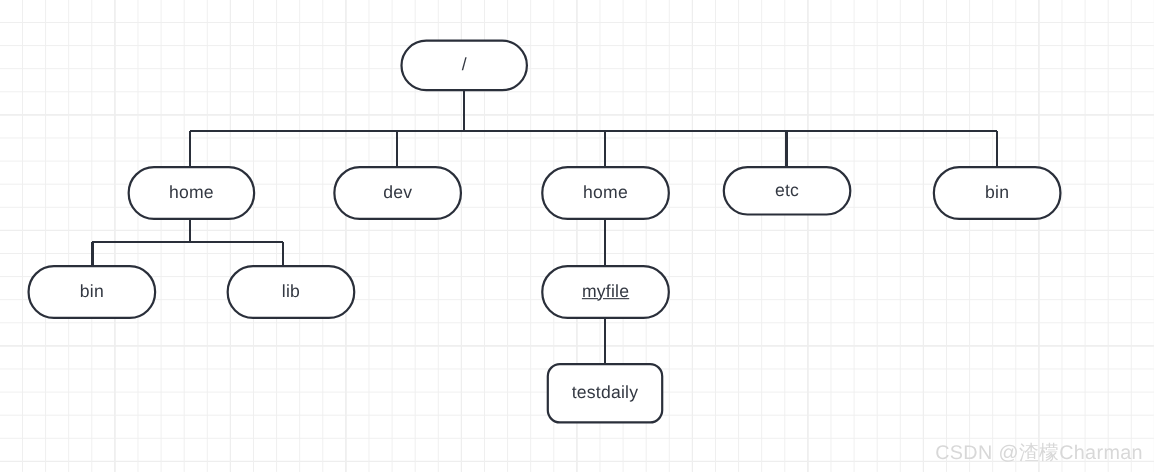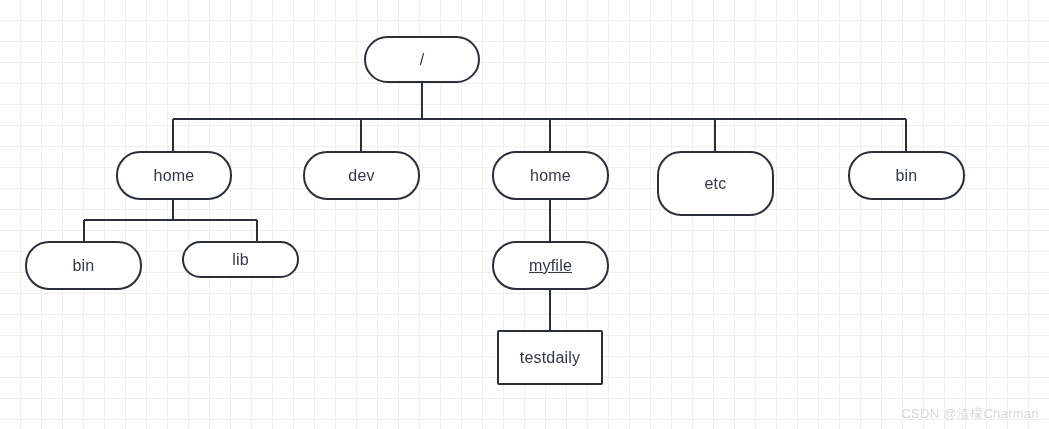--- a/index.html
+++ b/index.html
@@ -37,27 +37,27 @@
     display: flex;
     align-items: center;
     justify-content: center;
     color: #333842;
     font-size: 16px;
     line-height: 1;
     letter-spacing: 0.2px;
     white-space: nowrap;
   }
   .node.rounded { border-radius: 24px; }
-  .node.rect { border-radius: 2px; text-align: right; }
+  .node.rect { border-radius: 12px; text-align: right; }
   .watermark {
     position: absolute;
     right: 10px;
     bottom: 6px;
     color: #d8d8d8;
-    font-size: 13px;
+    font-size: 18px;
     letter-spacing: 0.3px;
     user-select: none;
     white-space: nowrap;
   }
 </style>
 </head>
 <body>
 
 <div id="canvas">
 
@@ -94,33 +94,33 @@
   </div>
 
   <div class="node rounded" style="left:492px; top:151px; width:117px; height:49px;">
     <span>home</span>
   </div>
 
   <div class="node rounded" style="left:303px; top:151px; width:117px; height:49px;">
     <span>dev</span>
   </div>
 
-  <div class="node rounded" style="left:657px; top:151px; width:117px; height:65px;">
+  <div class="node rounded" style="left:657px; top:151px; width:117px; height:45px;">
     <span>etc</span>
   </div>
 
   <div class="node rounded" style="left:848px; top:151px; width:117px; height:49px;">
     <span>bin</span>
   </div>
 
   <div class="node rounded" style="left:25px; top:241px; width:117px; height:49px;">
     <span>bin</span>
   </div>
 
-  <div class="node rounded" style="left:182px; top:241px; width:117px; height:37px;">
+  <div class="node rounded" style="left:206px; top:241px; width:117px; height:49px;">
     <span>lib</span>
   </div>
 
   <div class="node rounded" style="left:492px; top:241px; width:117px; height:49px;text-decoration:underline;">
     <span>myfile</span>
   </div>
 
   <div class="node rect" style="left:497px; top:330px; width:106px; height:55px;">
     <span>testdaily</span>
   </div>

